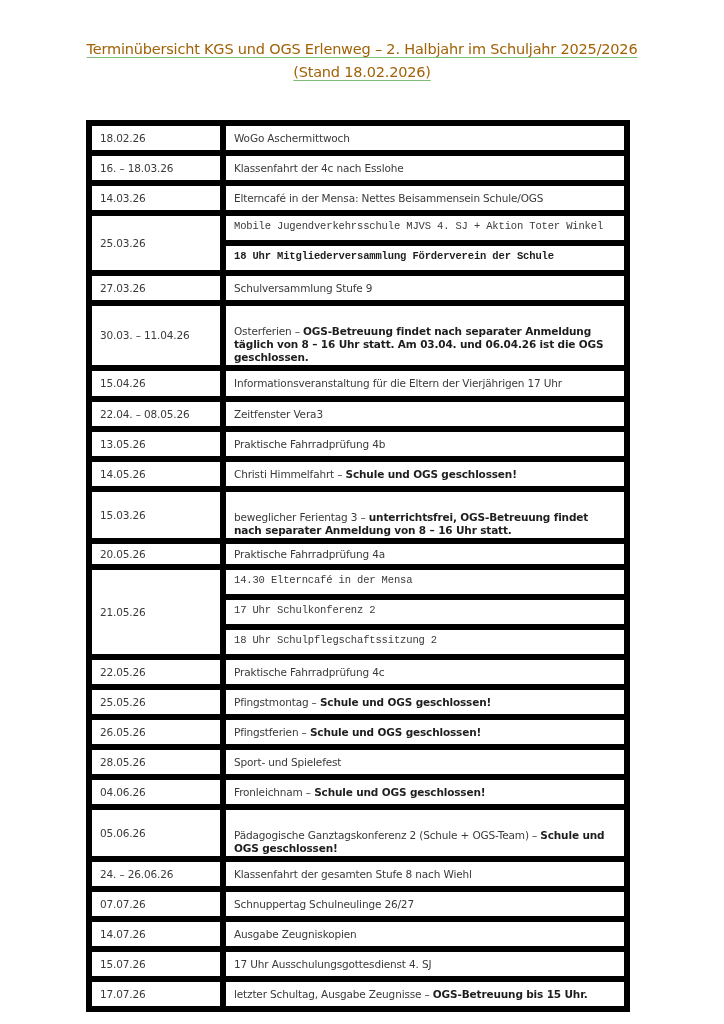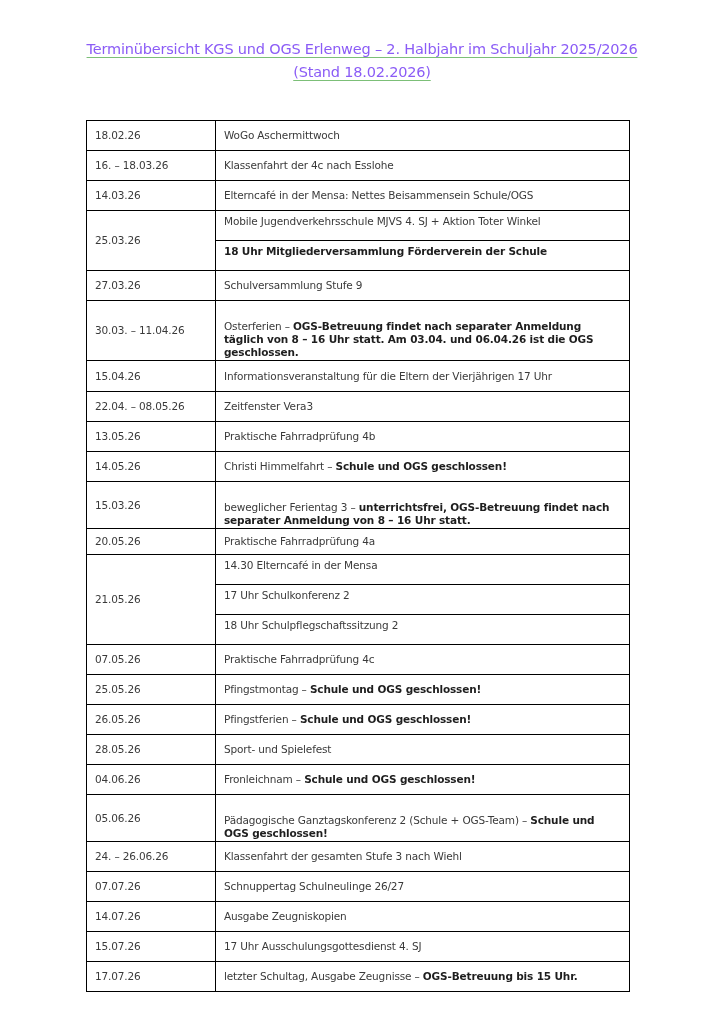--- a/index.html
+++ b/index.html
@@ -2,38 +2,38 @@
 <html><head>
   <meta charset="utf-8">
   <style>
     html, body { margin: 0; padding: 0; background: #ffffff; }
     body {
       width: 724px; height: 1024px; position: relative; overflow: hidden;
       font-family: "DejaVu Sans", sans-serif; color: #333;
     }
     .title {
       position: absolute; left: 0; width: 724px; text-align: center;
-      color: #8b5cf6; font-size: 14.5px; text-decoration: underline;
+      color: #a16207; font-size: 14.5px; text-decoration: underline;
       text-decoration-color: #7cbf78; text-underline-offset: 3px;
       letter-spacing: -0.2px;
     }
     .title.l1 { top: 41px; }
     .title.l2 { top: 64px; }
     table.sched {
       position: absolute; left: 86px; top: 120px; width: 544px;
       border-collapse: collapse; table-layout: fixed;
     }
     table.sched td {
-      border: 1px solid #000000; font-size: 10.5px; color: #3a3a3a;
+      border: 6px solid #000000; font-size: 10.5px; color: #3a3a3a;
       padding: 0 8px; vertical-align: middle; line-height: 13px;
       letter-spacing: -0.15px;
     }
     td.date { width: 112px; }
     td.event { }
-    td.event.top { vertical-align: top; padding-top: 4px; }
+    td.event.top { vertical-align: top; padding-top: 4px; font-family: Liberation Mono, monospace; }
     td.event.two { padding-top: 19px; padding-bottom: 1px; }
     b { font-weight: bold; color: #1e1e1e; }
   </style>
 </head>
 <body>
 
 <div class="title l1">Terminübersicht KGS und OGS Erlenweg – 2. Halbjahr im Schuljahr 2025/2026</div>
 <div class="title l2">(Stand 18.02.2026)</div>
 
 <table class="sched">
@@ -93,21 +93,21 @@
       <td class="date" rowspan="3">21.05.26</td>
       <td class="event top"><span>14.30 Elterncafé in der Mensa</span><b></b></td>
     </tr>
     <tr style="height:30px">
       <td class="event top"><span>17 Uhr Schulkonferenz 2</span><b></b></td>
     </tr>
     <tr style="height:30px">
       <td class="event top"><span>18 Uhr Schulpflegschaftssitzung 2</span><b></b></td>
     </tr>
     <tr style="height:30px">
-      <td class="date">07.05.26</td>
+      <td class="date">22.05.26</td>
       <td class="event"><span>Praktische Fahrradprüfung 4c</span><b></b></td>
     </tr>
     <tr style="height:30px">
       <td class="date">25.05.26</td>
       <td class="event"><span>Pfingstmontag – </span><b>Schule und OGS geschlossen!</b></td>
     </tr>
     <tr style="height:30px">
       <td class="date">26.05.26</td>
       <td class="event"><span>Pfingstferien – </span><b>Schule und OGS geschlossen!</b></td>
     </tr>
@@ -118,21 +118,21 @@
     <tr style="height:30px">
       <td class="date">04.06.26</td>
       <td class="event"><span>Fronleichnam – </span><b>Schule und OGS geschlossen!</b></td>
     </tr>
     <tr style="height:32px">
       <td class="date">05.06.26</td>
       <td class="event two"><span>Pädagogische Ganztagskonferenz 2 (Schule + OGS-Team) – </span><b>Schule und OGS geschlossen!</b></td>
     </tr>
     <tr style="height:30px">
       <td class="date">24. – 26.06.26</td>
-      <td class="event"><span>Klassenfahrt der gesamten Stufe 3 nach Wiehl</span><b></b></td>
+      <td class="event"><span>Klassenfahrt der gesamten Stufe 8 nach Wiehl</span><b></b></td>
     </tr>
     <tr style="height:30px">
       <td class="date">07.07.26</td>
       <td class="event"><span>Schnuppertag Schulneulinge 26/27</span><b></b></td>
     </tr>
     <tr style="height:30px">
       <td class="date">14.07.26</td>
       <td class="event"><span>Ausgabe Zeugniskopien</span><b></b></td>
     </tr>
     <tr style="height:30px">

